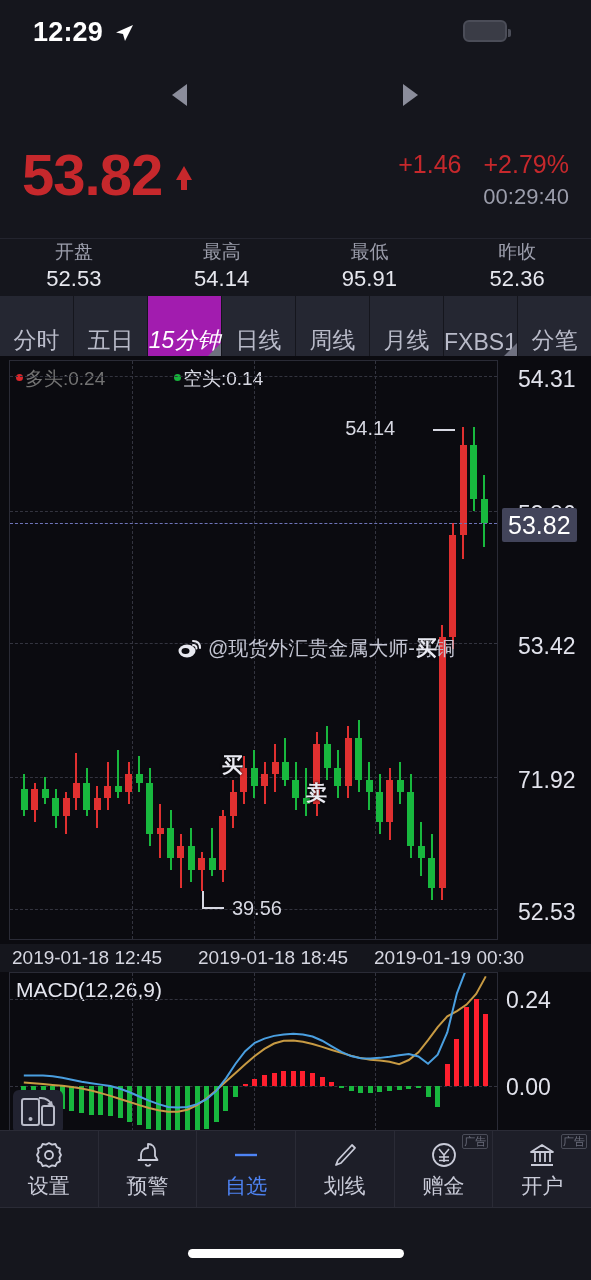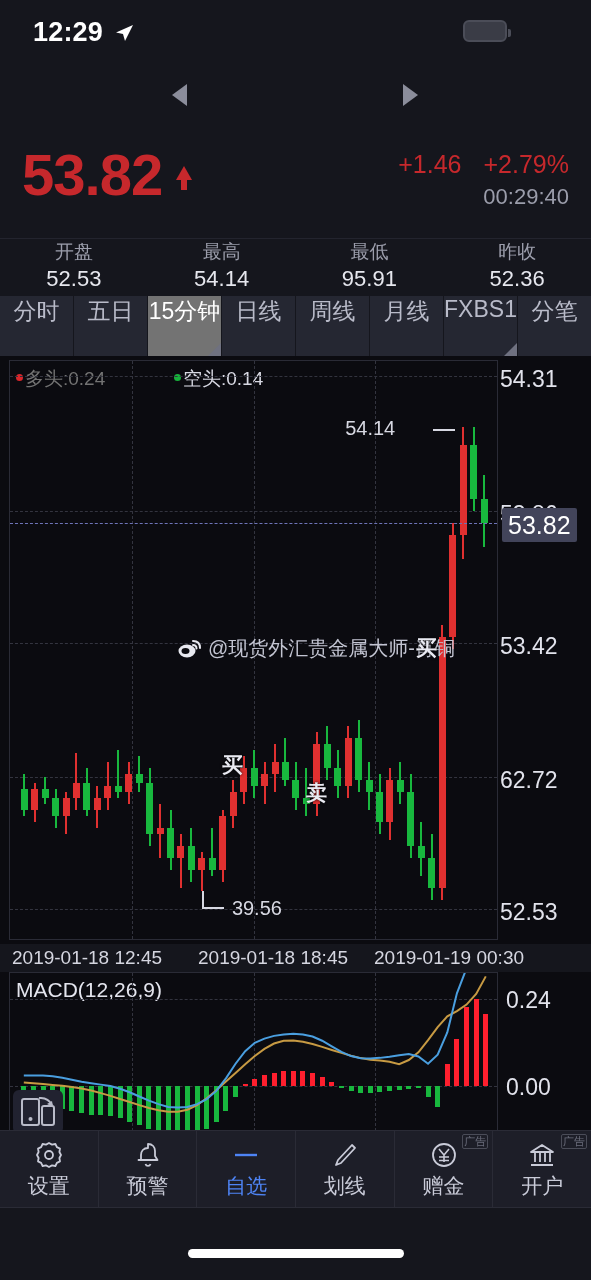--- a/index.html
+++ b/index.html
@@ -70,25 +70,25 @@
   .stat { flex:1; display:flex; flex-direction:column; align-items:center; justify-content:center; }
   .stat-label { font-size:19px; color:#9b9dab; line-height:24px; }
   .stat-val { font-size:22px; color:#e6e7ee; line-height:28px; margin-top:1px; }
 
   
   .tabs {
     position:absolute; top:296px; left:0; width:591px; height:60px;
     display:flex; background:#252732;
   }
   .tab {
-    flex:1; position:relative; display:flex; align-items:flex-start; justify-content:center;
+    flex:1; position:relative; display:flex; align-items:flex-end; justify-content:center;
     font-size:23px; color:#b9bbc9; border-right:1px solid #15161d;
   }
   .tab:last-child { border-right:none; }
-  .tab.active { background:#737373; color:#ffffff; }
+  .tab.active { background:#a21caf; color:#ffffff;font-style:italic; }
   .tab .corner {
     position:absolute; right:0; bottom:0;
     width:0;height:0;border-left:13px solid transparent;border-bottom:13px solid #6f7180;
   }
 
   
   .chart-area { position:absolute; top:356px; left:0; width:591px; height:588px; background:#0b0b10; }
   .chart-plot {
     position:absolute; left:9px; top:4px; width:489px; height:580px;
     border:1px solid #2a2b36; background:#0b0b10; overflow:hidden;
@@ -112,21 +112,21 @@
   .wb-logo {
     width:24px; height:20px; display:inline-block;
   }
   .marker { position:absolute; font-size:21px; color:#e9eaf2; font-weight:bold; text-shadow:0 0 3px #000; }
 
   .hl-label { position:absolute; font-size:20px; color:#d7d8e2; white-space:nowrap; }
   .hl-dash { position:absolute; height:0; border-top:2px solid #d7d8e2; }
   .ll-elbow { position:absolute; border-left:2px solid #d7d8e2; border-bottom:2px solid #d7d8e2; }
 
   .yaxis { position:absolute; left:500px; top:4px; width:91px; height:580px; }
-  .ylab { position:absolute; left:0; font-size:23px; color:#e2e3ec; line-height:28px; white-space:nowrap;text-align:right; }
+  .ylab { position:absolute; left:18px; font-size:23px; color:#e2e3ec; line-height:28px; white-space:nowrap;text-align:right; }
   .ylab-cur {
     position:absolute; left:2px; font-size:25px; color:#ffffff; line-height:32px;
     background:#42445a; padding:1px 6px; border-radius:2px;
   }
 
   
   .timeaxis { position:absolute; top:944px; left:0; width:591px; height:30px; }
   .tlab { position:absolute; font-size:19px; color:#d5d6e0; line-height:24px; white-space:nowrap; }
 
   
@@ -368,21 +368,21 @@
           <span>@现货外汇贵金属大师-肖铜</span>
         </div>
         <div class="marker" style="left: 212px; top: 390px;">买</div>
         <div class="marker" style="left: 296px; top: 418px;">卖</div>
         <div class="marker" style="left: 406px; top: 273px;">买</div>
       </div>
     <div class="yaxis" id="price-axis">
         <div class="ylab" style="top: 4.97409px;">54.31</div>
         <div class="ylab" style="top: 139.741px;">53.86</div>
         <div class="ylab" style="top: 271.513px;">53.42</div>
-        <div class="ylab" style="top: 406.28px;">62.72</div>
+        <div class="ylab" style="top: 406.28px;">71.92</div>
         <div class="ylab" style="top: 538.052px;">52.53</div>
         <div class="ylab-cur" style="top: 147.72px;">53.82</div>
       </div>
   </div>
 
   <div class="timeaxis" id="time-axis">
       <div class="tlab" style="left: 12px; top: 2px;">2019-01-18 12:45</div>
       <div class="tlab" style="left: 198px; top: 2px;">2019-01-18 18:45</div>
       <div class="tlab" style="left: 374px; top: 2px;">2019-01-19 00:30</div>
     </div>

